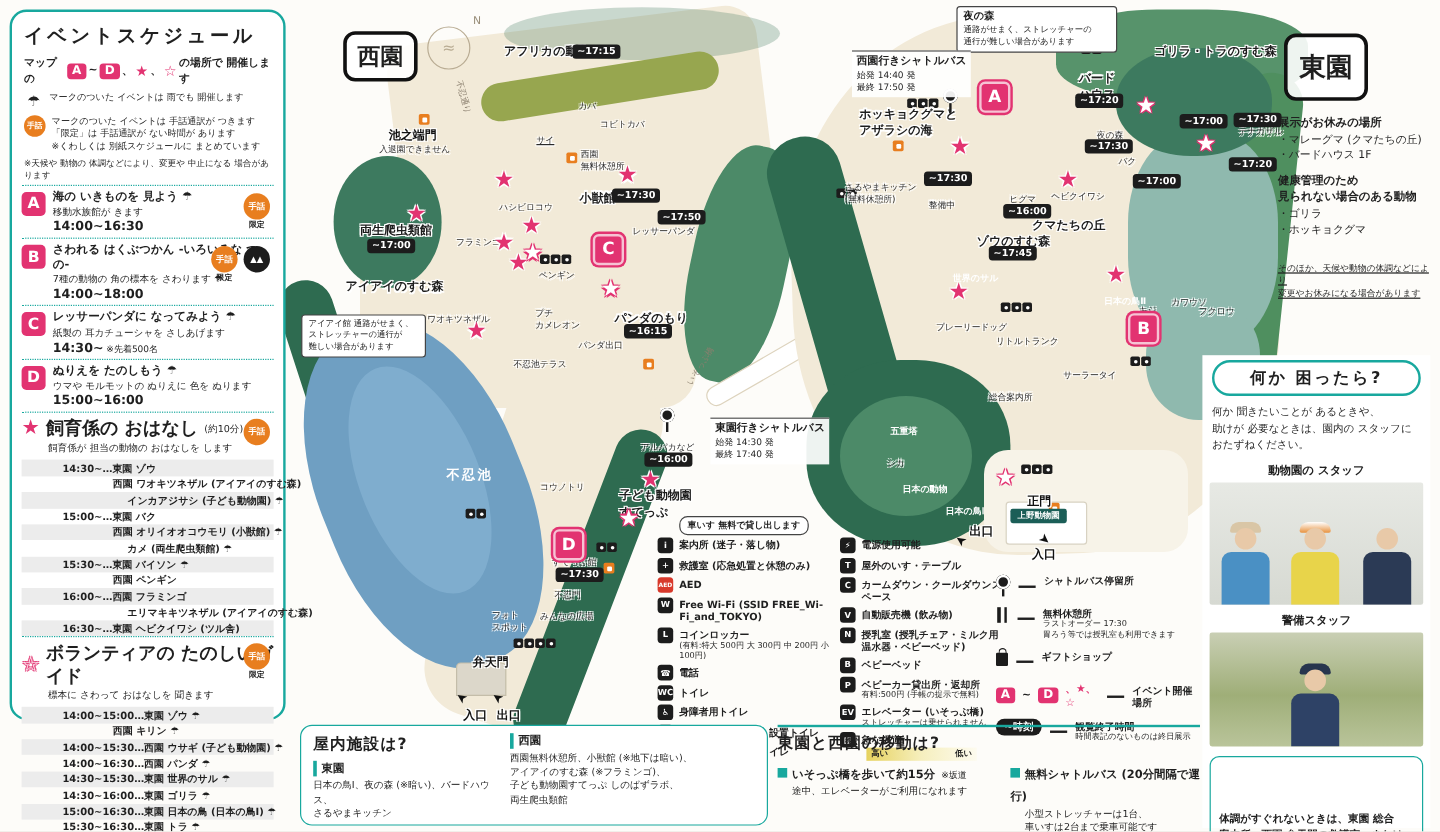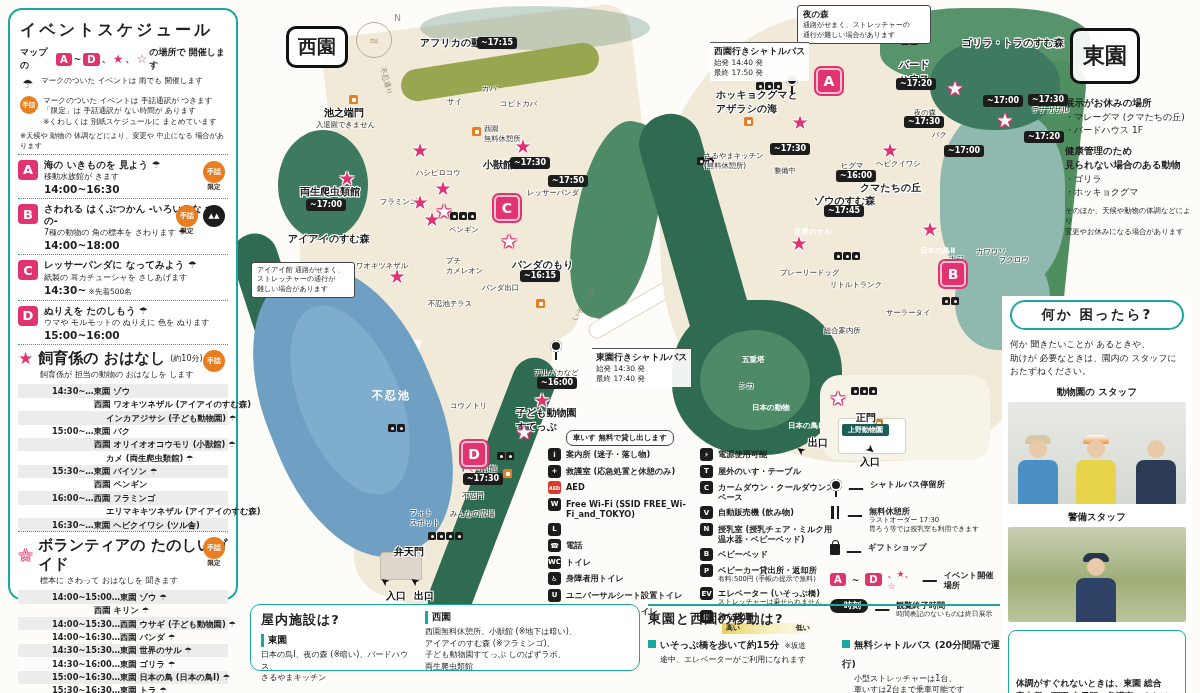--- a/index.html
+++ b/index.html
@@ -103,35 +103,35 @@
   .bag{width:10px;height:11px;background:#1c1c1c;border-radius:1px;position:relative;margin-top:3px;}
   .bag:before{content:"";position:absolute;top:-4px;left:2px;width:5px;height:5px;border:1.5px solid #1c1c1c;
     border-bottom:none;border-radius:4px 4px 0 0;}
   .fk{width:11px;height:13px;position:relative;margin-top:1px;}
   .fk:before,.fk:after{content:"";position:absolute;top:0;bottom:0;width:2.5px;background:#1c1c1c;}
   .fk:before{left:1px}.fk:after{right:2px}
   .busleg{position:relative;width:12px;height:12px;border-radius:50%;background:#1c1c1c;
     box-shadow:inset 0 0 0 2px #fff,inset 0 0 0 4px #1c1c1c;margin-top:1px;}
   .busleg:after{content:"";position:absolute;left:5px;top:12px;width:2px;height:6px;background:#1c1c1c;}
   
-  .panel-indoor{position:absolute;left:250px;top:604px;width:390px;height:67px;background:#fff;
+  .panel-indoor{position:absolute;left:250px;top:604px;width:390px;height:84px;background:#fff;
     border:1.5px solid #18a89e;border-radius:10px;padding:6px 10px;box-sizing:border-box;z-index:45;}
   .pb-title{font-size:13px;font-weight:bold;letter-spacing:1px;}
   .col-h{font-size:9.5px;font-weight:bold;border-left:3px solid #18a89e;padding-left:4px;margin-bottom:2px;}
   .col-t{font-size:8px;line-height:1.45;white-space:pre-line;}
   .panel-transfer{position:absolute;left:648px;top:604px;width:352px;height:84px;z-index:45;
     border-top:2px solid #18a89e;padding-top:4px;}
   .tr-item b{font-size:9.5px;}
   .tr-note{font-size:7.5px;}
   .tr-sub{font-size:8px;margin:2px 0 0 12px;white-space:pre-line;}
   .sqbul{display:inline-block;width:8px;height:8px;background:#18a89e;margin-right:4px;}
   
   .east-notes{position:absolute;left:1065px;top:96px;width:132px;font-size:9px;line-height:1.5;z-index:40;}
   .east-notes b{font-size:9.5px;}
-  .east-note-small{font-size:7.3px;margin-top:6px;white-space:pre-line;}
+  .east-note-small{font-size:7.3px;margin-top:19px;white-space:pre-line;text-decoration:underline;}
   .help-panel{position:absolute;left:1002px;top:296px;width:190px;height:394px;background:#fff;z-index:44;}
   .help-title{border:2px solid #18a89e;border-radius:15px;background:#fff;font-size:13.5px;font-weight:bold;
     text-align:center;padding:4px 0;margin:4px 8px 8px 8px;letter-spacing:2px;}
   .help-body{font-size:8.8px;line-height:1.55;margin:0 8px;white-space:pre-line;}
   .staff-cap{font-size:9.5px;font-weight:bold;text-align:center;margin:7px 0 3px 0;}
   .photo{position:relative;margin:0 6px;border-radius:2px;overflow:hidden;}
   .photo1{height:102px;background:linear-gradient(180deg,#e7e9e4,#d6d9d2);}
   .photo2{height:95px;background:linear-gradient(180deg,#c9cfb4,#9fae78 55%,#b9c49a);}
   .person{position:absolute;bottom:0;width:44px;}
   .head{width:18px;height:18px;border-radius:50%;background:#e8c9a8;margin:0 auto;}
@@ -181,21 +181,21 @@
   <div class="parkbox" style="left:1070px;top:28px;width:64px;height:50px;font-size:22px;">東園</div>
   <div class="compass" style="left:356px;top:22px;">≈<span>N</span></div>
 
   <div id="map-anno">
       <div class="mlab area" style="left: 420px; top: 36px;">アフリカの動物</div>
       <div class="mlab gate" style="left: 324px; top: 106px;">池之端門</div>
       <div class="mlab tiny" style="left: 316px; top: 120px;">入退園できません</div>
       <div class="mlab road" style="left: 372px; top: 76px; transform: rotate(75deg);">不忍通り</div>
       <div class="mlab tiny" style="left: 482px; top: 84px;">カバ</div>
       <div class="mlab tiny" style="left: 500px; top: 99px;">コビトカバ</div>
-      <div class="mlab tiny" style="left: 447px; top: 97px;">サイ</div>
+      <div class="mlab tiny" style="left: 447px; top: 112px; text-decoration: underline;">サイ</div>
       <div class="mlab tiny" style="left: 484px; top: 124px;">西園
 無料休憩所</div>
       <div class="mlab area" style="left: 483px; top: 158px;">小獣館</div>
       <div class="mlab tiny" style="left: 527px; top: 188px; text-align: center;">レッサーパンダ</div>
       <div class="mlab tiny" style="left: 416px; top: 168px;">ハシビロコウ</div>
       <div class="mlab area" style="left: 300px; top: 185px;">両生爬虫類館</div>
       <div class="mlab tiny" style="left: 380px; top: 197px;">フラミンゴ</div>
       <div class="mlab area" style="left: 288px; top: 232px;">アイアイのすむ森</div>
       <div class="mlab tiny" style="left: 356px; top: 261px;">ワオキツネザル</div>
       <div class="mlab tiny" style="left: 449px; top: 225px;">ペンギン</div>
@@ -494,20 +494,21 @@
       <div class="lg-row">
         <div class="lg-ic red">AED</div>
         <div class="lg-label">AED</div>
       </div>
       <div class="lg-row">
         <div class="lg-ic">W</div>
         <div class="lg-label">Free Wi-Fi (SSID FREE_Wi-Fi_and_TOKYO)</div>
       </div>
       <div class="lg-row">
         <div class="lg-ic">L</div>
+        <div class="lg-label">コインロッカー<div class="lg-sub">(有料:特大 500円 大 300円 中 200円 小 100円)</div></div>
       </div>
       <div class="lg-row">
         <div class="lg-ic">☎</div>
         <div class="lg-label">電話</div>
       </div>
       <div class="lg-row">
         <div class="lg-ic">WC</div>
         <div class="lg-label">トイレ</div>
       </div>
       <div class="lg-row">

